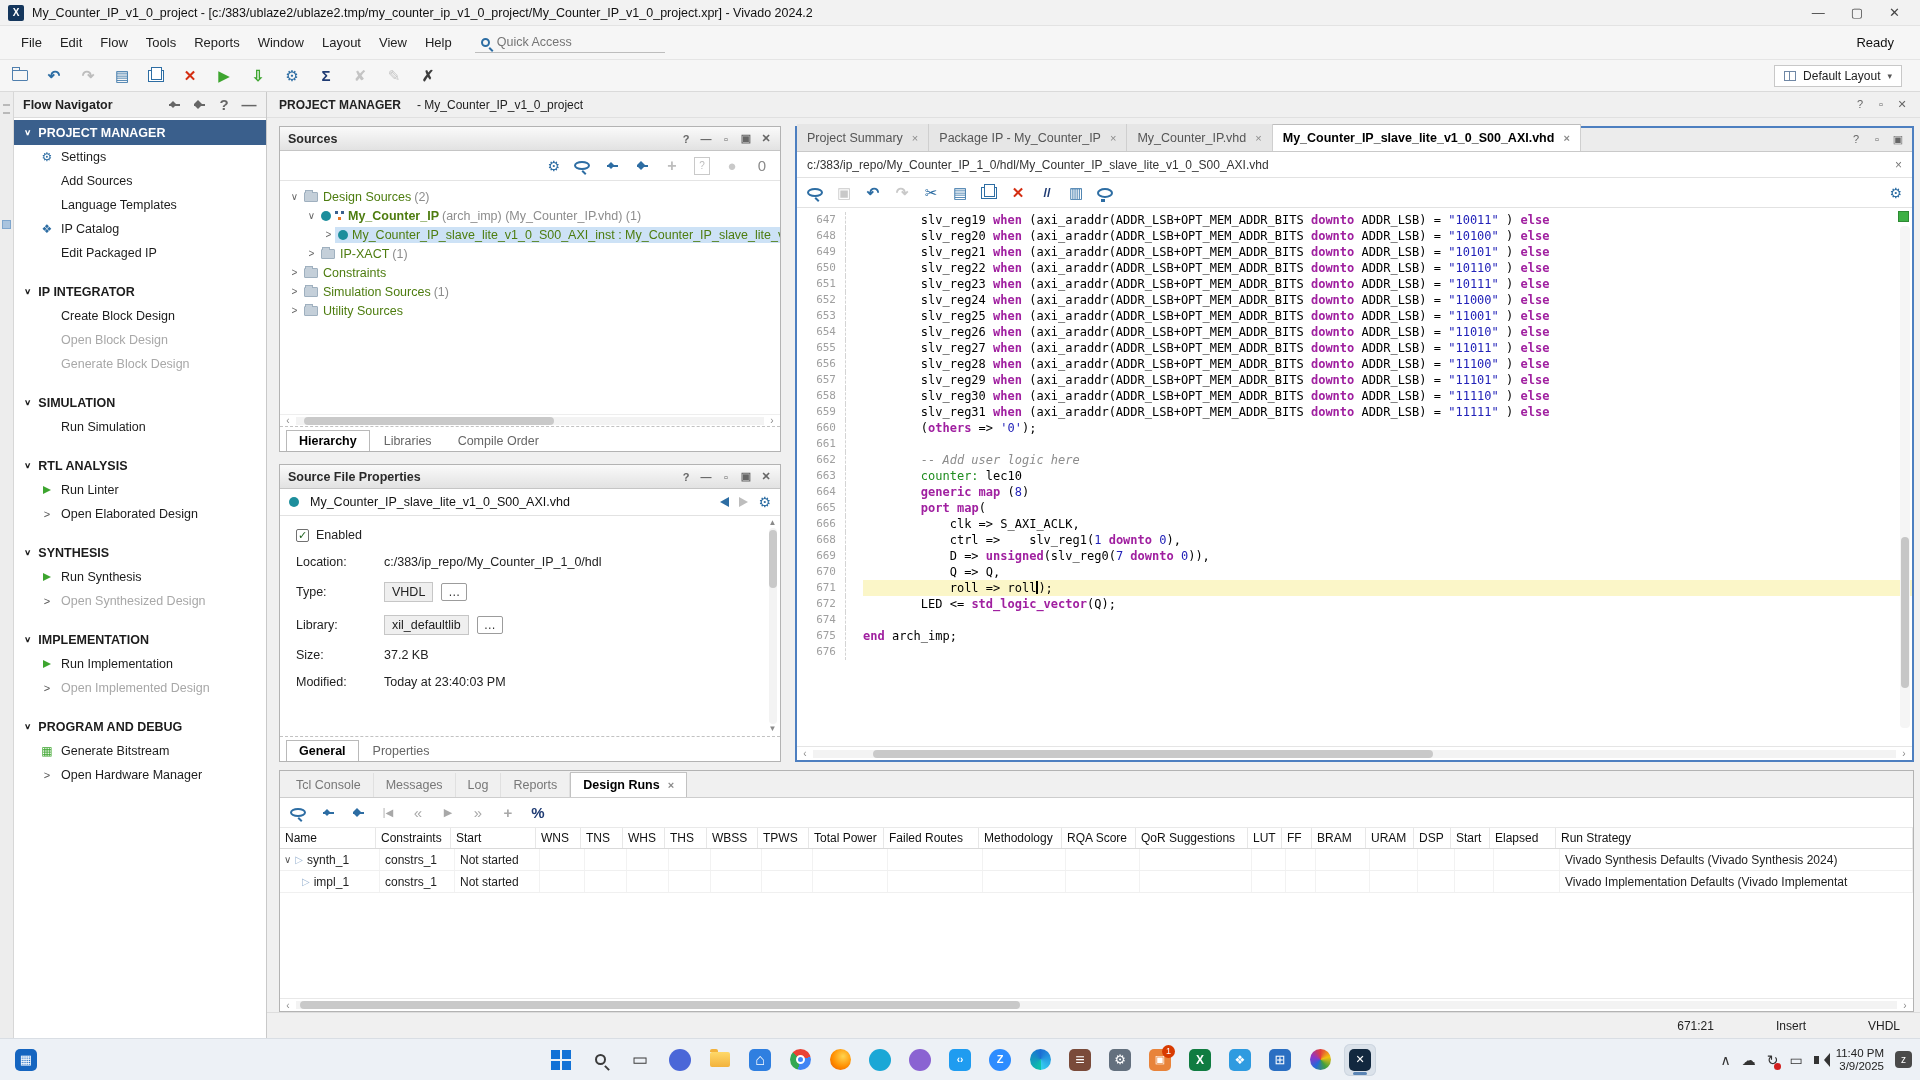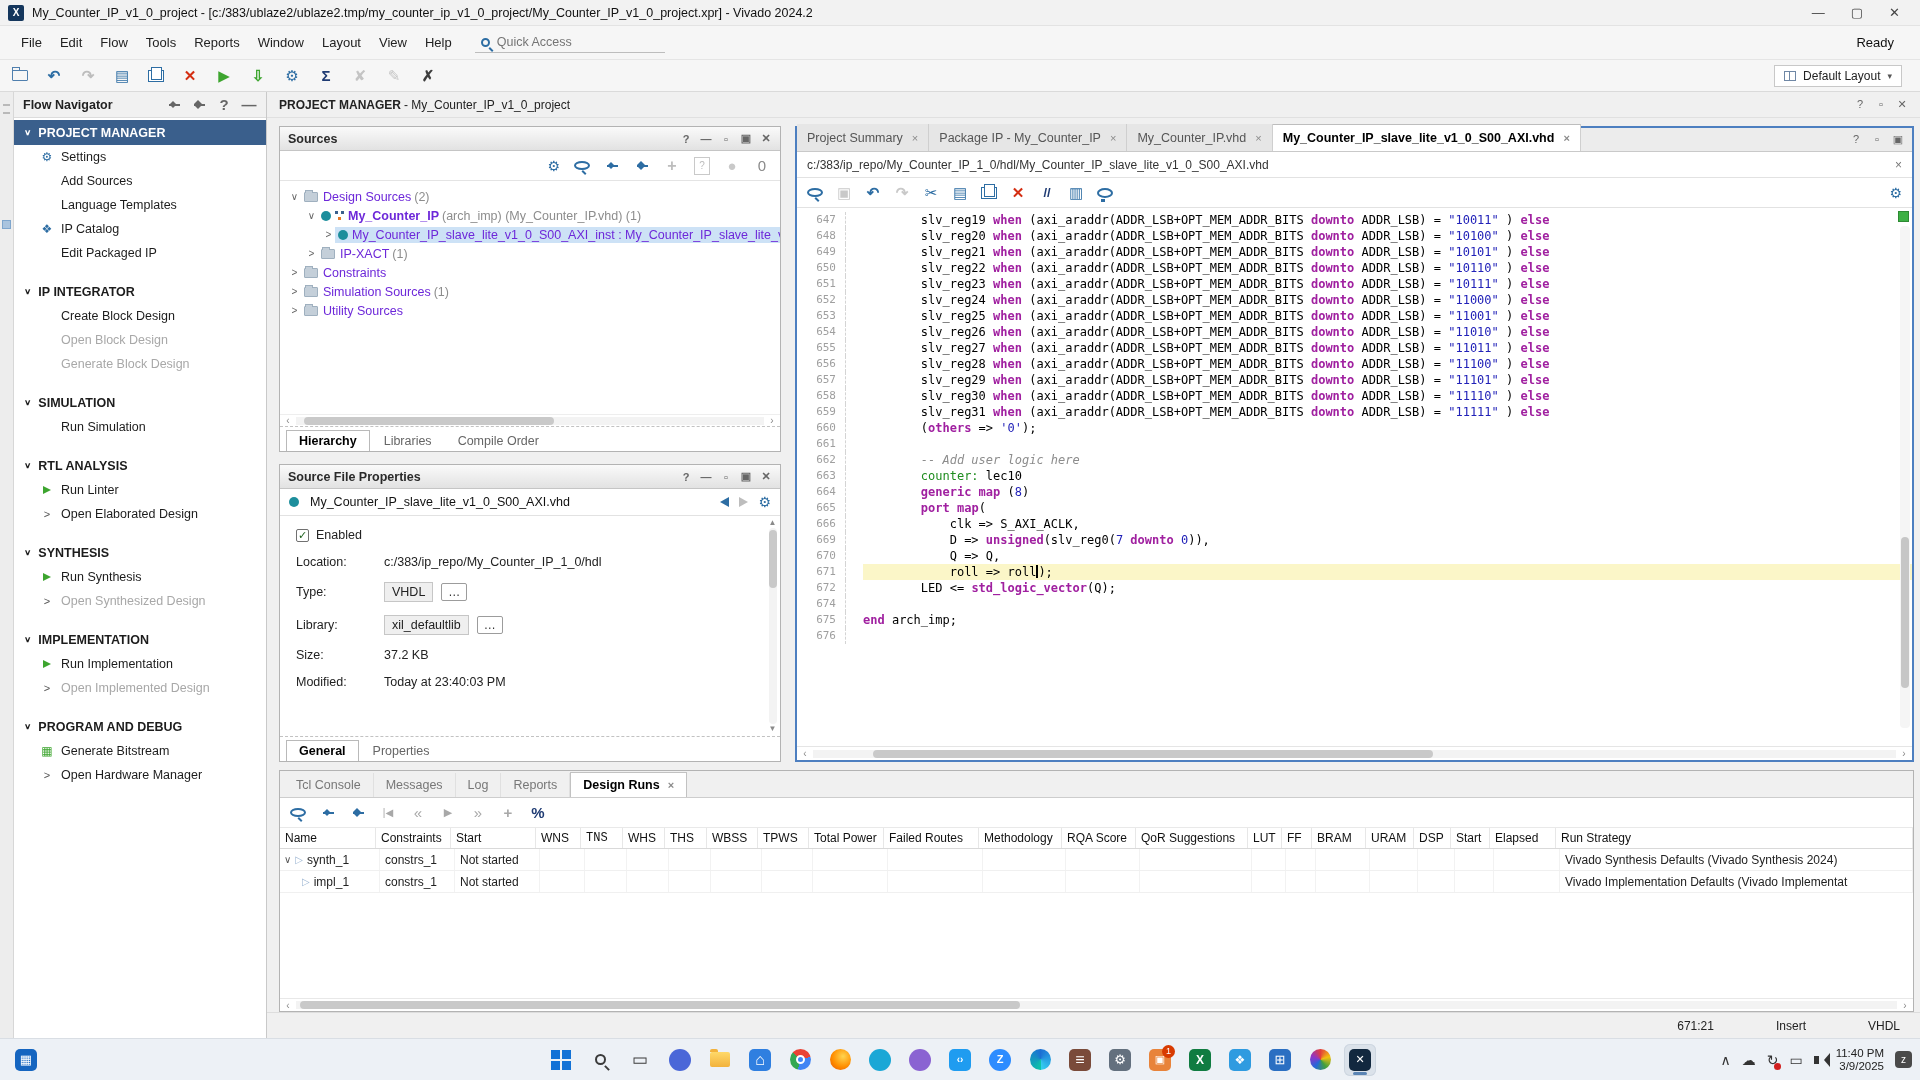--- a/index.html
+++ b/index.html
@@ -44,21 +44,21 @@
   .fn-item{height:24px;display:flex;align-items:center;gap:7px;padding-left:26px;font-size:12.5px;color:#1c1c1c}
   .fn-item.dis{color:#a8a8a8}
   .fn-ic{width:14px;display:inline-flex;justify-content:center;align-items:center;font-size:12px;flex:none}
   .playg{width:0;height:0;border:4px solid transparent;border-left:8px solid #3da52f;border-right:none}
   .fn-chevr{color:#555;font-size:11px}
 
   
   .main{flex:1;display:flex;flex-direction:column;min-width:0;background:#f0f0f0}
   .main-head{height:26px;display:flex;align-items:center;padding:0 12px;font-size:12px;background:#f0f0f0;border-bottom:1px solid #e0e0e0}
   .main-head .hb{font-weight:bold;color:#222}
-  .main-head .hr{color:#222;margin-left:3px}
+  .main-head .hr{color:#222;margin-left:16px}
   .mh-btns{margin-left:auto;display:flex;gap:9px;color:#555;font-size:11px}
   .main-body{flex:1;display:flex;padding:8px 6px 0 12px;gap:14px;min-height:0}
   .leftcol{width:502px;display:flex;flex-direction:column;gap:12px;flex:none}
 
   
   .panel{border:1px solid #b3b3b3;background:#fff;display:flex;flex-direction:column;min-height:0}
   .phead{height:24px;background:linear-gradient(#fafafa,#e2e2e2);border-bottom:1px solid #c5c5c5;display:flex;align-items:center;padding:0 8px;font-weight:bold;font-size:12.5px;color:#2a2a2a;flex:none}
   .pbtnrow{margin-left:auto;display:flex;gap:8px;align-items:center}
   .pbtn{min-width:12px;text-align:center;color:#666;font-size:11px}
   .ptoolbar{height:30px;display:flex;align-items:center;gap:14px;padding:0 10px;border-bottom:1px solid #e4e4e4;flex:none}
@@ -71,21 +71,21 @@
   .stree{flex:1;overflow:hidden;padding:6px 0 0 4px;position:relative}
   .trow{display:flex;align-items:center;height:19px;font-size:12.5px;white-space:nowrap}
   .trow .chev{width:13px;color:#666;font-size:10px;text-align:center;flex:none}
   .icon-folder{width:14px;height:10px;background:#c4cfd9;border:1px solid #9fb0bf;border-radius:1px;position:relative;margin-right:5px;flex:none}
   .icon-folder::before{content:"";position:absolute;top:-3px;left:0;width:6px;height:2px;background:#c4cfd9;border:1px solid #9fb0bf;border-bottom:none}
   .tdot{width:10px;height:10px;border-radius:50%;background:#1d8e9c;margin-right:4px;flex:none}
   .mod{width:9px;height:9px;margin-right:4px;flex:none;background:
        linear-gradient(#3a5f8c,#3a5f8c) 0 0/3px 3px no-repeat,
        linear-gradient(#3a5f8c,#3a5f8c) 6px 0/3px 3px no-repeat,
        linear-gradient(#e87722,#e87722) 3px 6px/3px 3px no-repeat}
-  .trow .lab{color:#6d28d9}
+  .trow .lab{color:#4d7c0f}
   .trow .lab.b{font-weight:bold}
   .trow .gray{color:#8d8d8d;margin-left:3px}
   .trow.selected .seg{background:#cde2f6}
   .seg{display:flex;align-items:center;padding:1px 3px}
   .hscroll{height:12px;display:flex;align-items:center;border-top:1px solid #eee;flex:none;padding:0 2px;gap:2px}
   .sarrow{color:#8a8a8a;font-size:10px;width:12px;text-align:center}
   .strack{flex:1;height:8px;background:#f3f3f3;position:relative}
   .sthumb{position:absolute;top:0;height:8px;background:#c9c9c9;border-radius:4px}
 
   
@@ -599,20 +599,21 @@
                 <div class="cl"><span class="ln">657</span><span class="fold"></span><span class="ct"><span class="tk-id">        slv_reg29 </span><span class="tk-kw">when</span><span class="tk-id"> (axi_araddr(ADDR_LSB+OPT_MEM_ADDR_BITS </span><span class="tk-kw">downto</span><span class="tk-id"> ADDR_LSB) = </span><span class="tk-str">"11101"</span><span class="tk-id"> ) </span><span class="tk-kw">else</span></span></div>
                 <div class="cl"><span class="ln">658</span><span class="fold"></span><span class="ct"><span class="tk-id">        slv_reg30 </span><span class="tk-kw">when</span><span class="tk-id"> (axi_araddr(ADDR_LSB+OPT_MEM_ADDR_BITS </span><span class="tk-kw">downto</span><span class="tk-id"> ADDR_LSB) = </span><span class="tk-str">"11110"</span><span class="tk-id"> ) </span><span class="tk-kw">else</span></span></div>
                 <div class="cl"><span class="ln">659</span><span class="fold"></span><span class="ct"><span class="tk-id">        slv_reg31 </span><span class="tk-kw">when</span><span class="tk-id"> (axi_araddr(ADDR_LSB+OPT_MEM_ADDR_BITS </span><span class="tk-kw">downto</span><span class="tk-id"> ADDR_LSB) = </span><span class="tk-str">"11111"</span><span class="tk-id"> ) </span><span class="tk-kw">else</span></span></div>
                 <div class="cl"><span class="ln">660</span><span class="fold"></span><span class="ct"><span class="tk-id">        (</span><span class="tk-kw">others</span><span class="tk-id"> =&gt; </span><span class="tk-str">'0'</span><span class="tk-id">);</span></span></div>
                 <div class="cl"><span class="ln">661</span><span class="fold"></span><span class="ct"></span></div>
                 <div class="cl"><span class="ln">662</span><span class="fold"></span><span class="ct"><span class="tk-cmt">        -- Add user logic here</span></span></div>
                 <div class="cl"><span class="ln">663</span><span class="fold"></span><span class="ct"><span class="tk-id">        </span><span class="tk-lbl">counter:</span><span class="tk-id"> lec10</span></span></div>
                 <div class="cl"><span class="ln">664</span><span class="fold"></span><span class="ct"><span class="tk-id">        </span><span class="tk-kw">generic</span><span class="tk-id"> </span><span class="tk-kw">map</span><span class="tk-id"> (</span><span class="tk-num">8</span><span class="tk-id">)</span></span></div>
                 <div class="cl"><span class="ln">665</span><span class="fold"></span><span class="ct"><span class="tk-id">        </span><span class="tk-kw">port</span><span class="tk-id"> </span><span class="tk-kw">map</span><span class="tk-id">(</span></span></div>
                 <div class="cl"><span class="ln">666</span><span class="fold"></span><span class="ct"><span class="tk-id">            clk =&gt; S_AXI_ACLK,</span></span></div>
+                <div class="cl"><span class="ln">668</span><span class="fold"></span><span class="ct"><span class="tk-id">            ctrl =&gt;    slv_reg1(</span><span class="tk-num">1</span><span class="tk-id"> </span><span class="tk-kw">downto</span><span class="tk-id"> </span><span class="tk-num">0</span><span class="tk-id">),</span></span></div>
                 <div class="cl"><span class="ln">669</span><span class="fold"></span><span class="ct"><span class="tk-id">            D =&gt; </span><span class="tk-kw">unsigned</span><span class="tk-id">(slv_reg0(</span><span class="tk-num">7</span><span class="tk-id"> </span><span class="tk-kw">downto</span><span class="tk-id"> </span><span class="tk-num">0</span><span class="tk-id">)),</span></span></div>
                 <div class="cl"><span class="ln">670</span><span class="fold"></span><span class="ct"><span class="tk-id">            Q =&gt; Q,</span></span></div>
                 <div class="cl cur"><span class="ln">671</span><span class="fold"></span><span class="ct"><span class="tk-id">            roll =&gt; roll</span><span class="caret"></span><span class="tk-id">);</span></span></div>
                 <div class="cl"><span class="ln">672</span><span class="fold"></span><span class="ct"><span class="tk-id">        LED &lt;= </span><span class="tk-kw">std_logic_vector</span><span class="tk-id">(Q);</span></span></div>
                 <div class="cl"><span class="ln">674</span><span class="fold"></span><span class="ct"></span></div>
                 <div class="cl"><span class="ln">675</span><span class="fold"></span><span class="ct"><span class="tk-kw">end</span><span class="tk-id"> arch_imp;</span></span></div>
                 <div class="cl"><span class="ln">676</span><span class="fold"></span><span class="ct"></span></div>
               </div>
             <span class="greenmark"></span>
             <span class="evscroll">
@@ -658,21 +659,21 @@
             <span class="tbi" style="color: rgb(168, 168, 168); font-size: 15px;">»</span>
             <span class="tbi" style="color: rgb(168, 168, 168); font-size: 15px; font-weight: bold;">+</span>
             <span class="tbi" style="color: rgb(31, 59, 115); font-weight: bold;">%</span>
           </div>
         <div class="runs">
           <div class="rh" id="runs-head">
               <span class="c" style="width: 96px;">Name</span>
               <span class="c" style="width: 75px;">Constraints</span>
               <span class="c" style="width: 85px;">Start</span>
               <span class="c" style="width: 45px;">WNS</span>
-              <span class="c" style="width: 42px; font-family: Liberation Mono, monospace;">TNS</span>
+              <span class="c" style="width: 42px;">TNS</span>
               <span class="c" style="width: 42px;">WHS</span>
               <span class="c" style="width: 42px;">THS</span>
               <span class="c" style="width: 51px;">WBSS</span>
               <span class="c" style="width: 51px;">TPWS</span>
               <span class="c" style="width: 75px;">Total Power</span>
               <span class="c" style="width: 95px;">Failed Routes</span>
               <span class="c" style="width: 83px;">Methodology</span>
               <span class="c" style="width: 74px;">RQA Score</span>
               <span class="c" style="width: 112px;">QoR Suggestions</span>
               <span class="c" style="width: 34px;">LUT</span>

